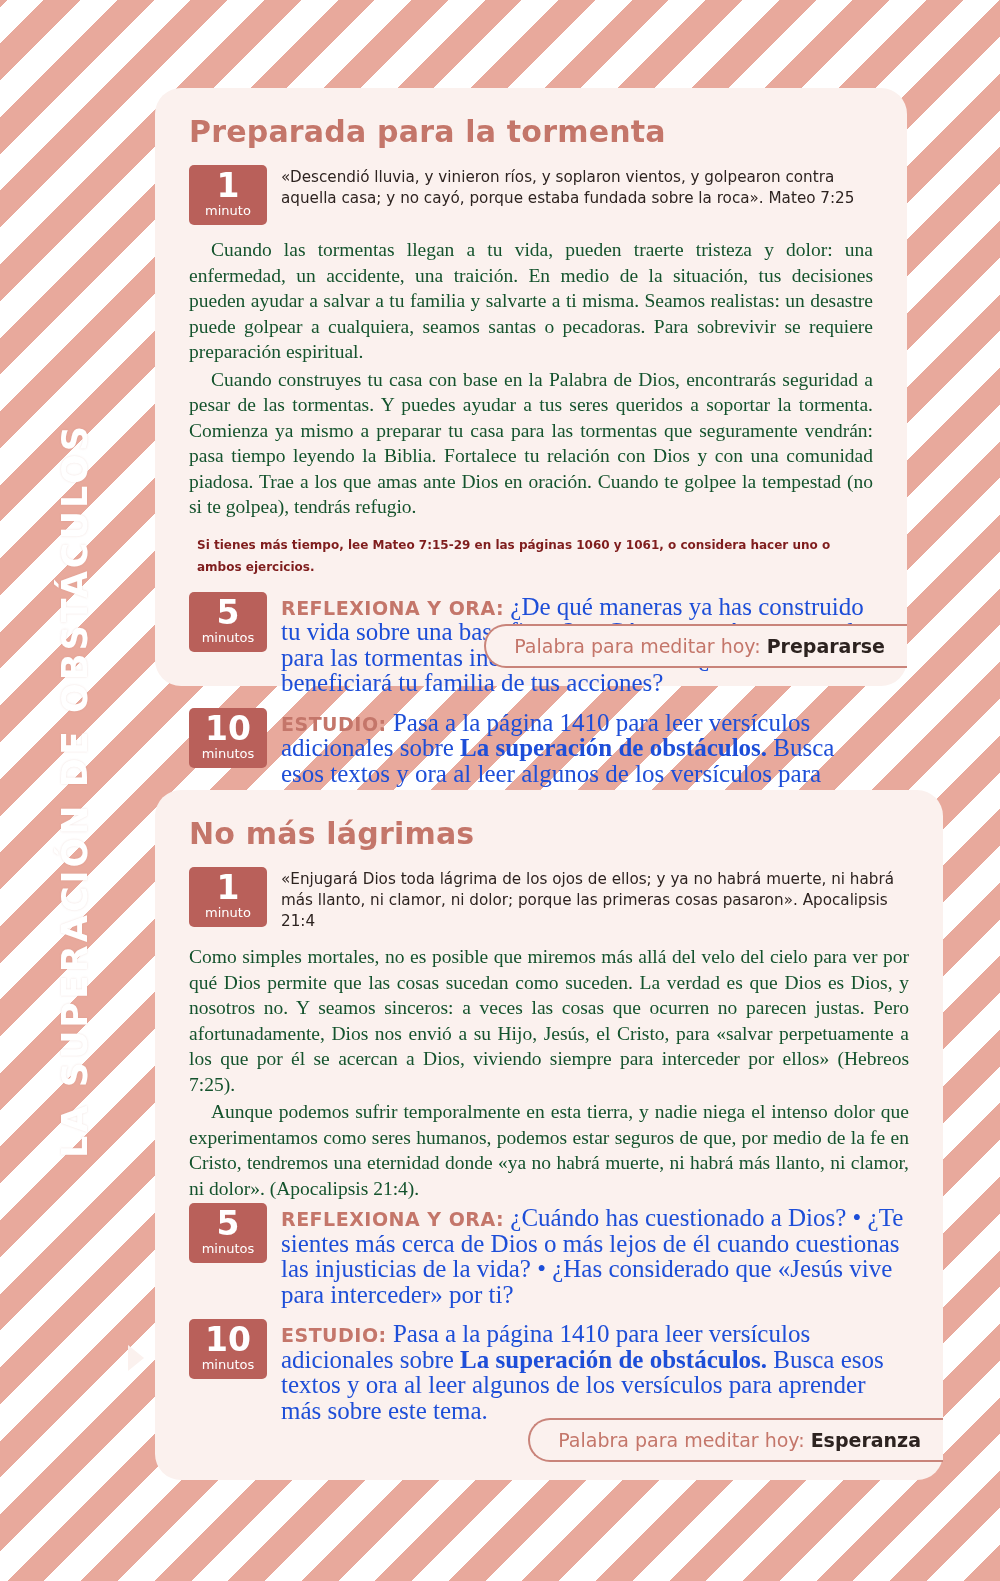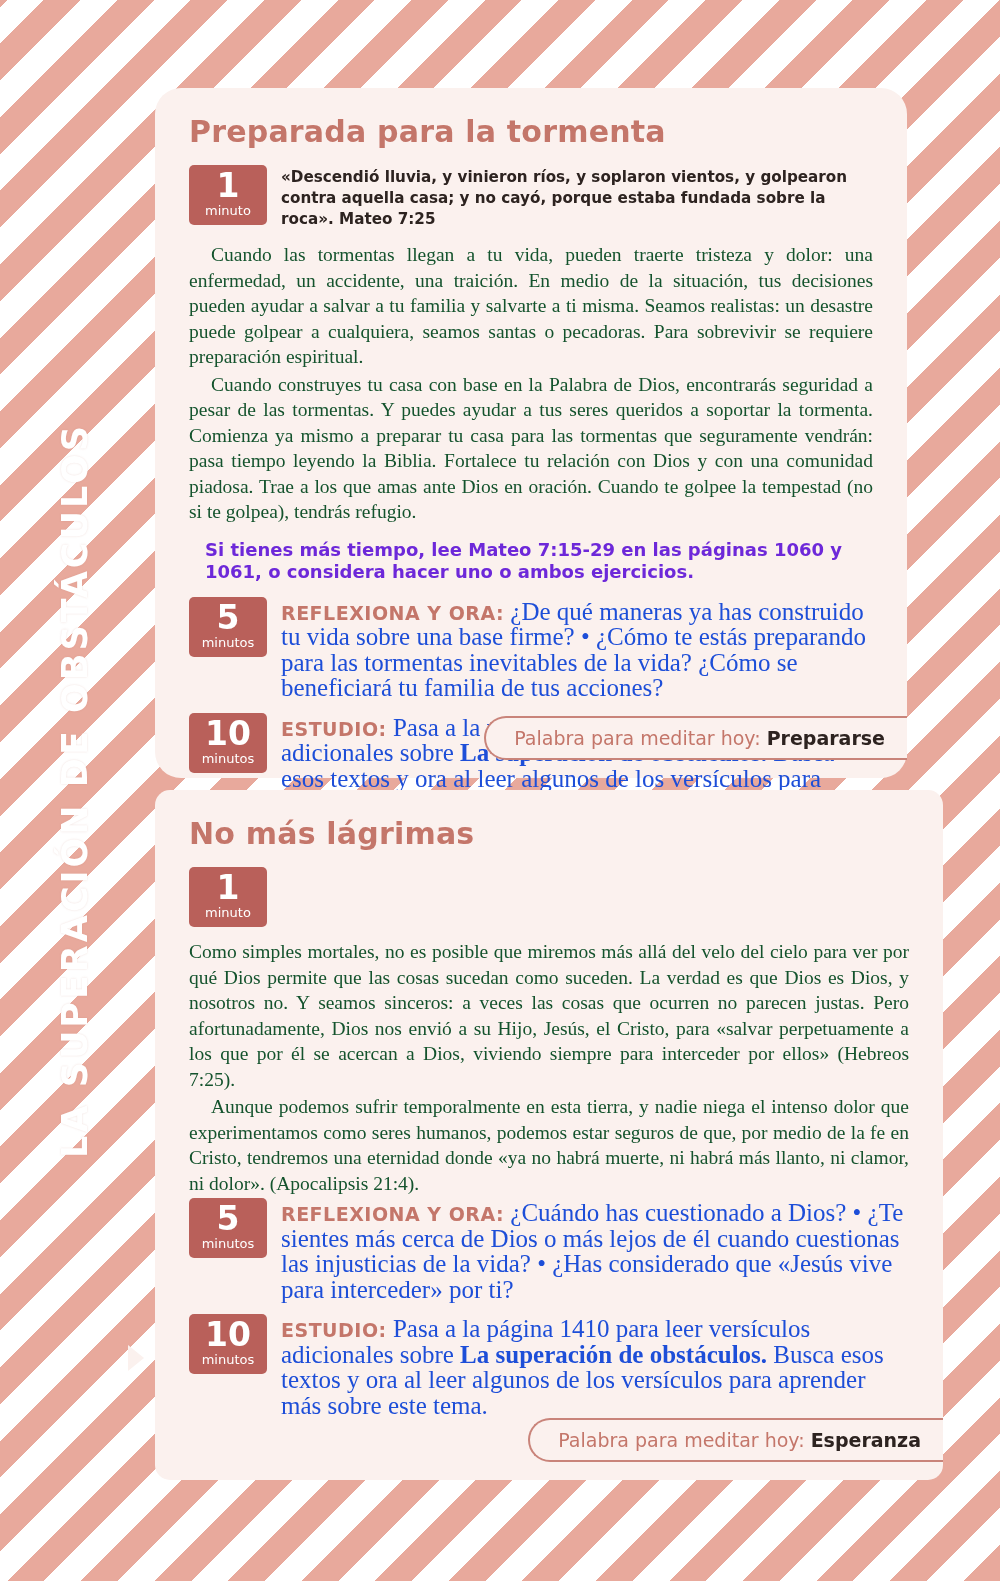--- a/index.html
+++ b/index.html
@@ -57,28 +57,27 @@
   .card {
     position: absolute;
     background: #fbf1ee;
     border-radius: 26px;
     box-sizing: border-box;
   }
   .card-1 {
     left: 155px;
     top: 88px;
     width: 752px;
-    height: 690px;
+    height: 598px;
   }
   .card-2 {
     left: 155px;
     top: 790px;
     width: 788px;
     height: 690px;
-    border-radius: 15px;
   }
   
   .notch {
     position: absolute;
     left: 128px;
     top: 1345px;
     width: 0;
     height: 0;
     border-top: 13px solid transparent;
     border-bottom: 13px solid transparent;
@@ -130,44 +129,44 @@
   .badge .unit {
     font-family: "DejaVu Sans", sans-serif;
     font-weight: 400;
     font-size: 13px;
     line-height: 15px;
     display: block;
   }
 
   .verse {
     font-family: "DejaVu Sans", sans-serif;
-    font-weight: 700;
+    font-weight: 400;
     font-size: 15.2px;
     line-height: 21px;
     color: #2d2320;
     padding-top: 2px;
   }
 
   .body-text {
     font-family: "Liberation Serif", serif;
     font-size: 19.5px;
     line-height: 25.5px;
     color: #14532d;
     text-align: justify;
     margin: 0 0 2px 0;
   }
   .body-text.indent { text-indent: 22px; }
 
   .more-time {
     font-family: "DejaVu Sans", sans-serif;
     font-weight: 700;
-    font-size: 18px;
+    font-size: 12px;
     line-height: 22px;
-    color: #6d28d9;
-    margin: 14px 0 14px 16px;
+    color: #7f1d1d;
+    margin: 14px 0 14px 8px;
   }
 
   .section-label {
     font-family: "DejaVu Sans", sans-serif;
     font-weight: 700;
     font-size: 19px;
     color: #c4766a;
     letter-spacing: 0.5px;
   }
   .section-body {
@@ -258,20 +257,21 @@
 
 <div class="card card-2">
   <div class="card-inner">
     <div class="card-title">No más lágrimas</div>
 
     <div class="row">
       <div class="badge">
         <span class="num">1</span>
         <span class="unit">minuto</span>
       </div>
+      <div class="verse">«Enjugará Dios toda lágrima de los ojos de ellos; y ya no habrá muerte, ni habrá más llanto, ni clamor, ni dolor; porque las primeras cosas pasaron». Apocalipsis 21:4</div>
     </div>
 
     <p class="body-text">Como simples mortales, no es posible que miremos más allá del velo del cielo para ver por qué Dios permite que las cosas sucedan como suceden. La verdad es que Dios es Dios, y nosotros no. Y seamos sinceros: a veces las cosas que ocurren no parecen justas. Pero afortunadamente, Dios nos envió a su Hijo, Jesús, el Cristo, para «salvar perpetuamente a los que por él se acercan a Dios, viviendo siempre para interceder por ellos» (Hebreos 7:25).</p>
     <p class="body-text indent">Aunque podemos sufrir temporalmente en esta tierra, y nadie niega el intenso dolor que experimentamos como seres humanos, podemos estar seguros de que, por medio de la fe en Cristo, tendremos una eternidad donde «ya no habrá muerte, ni habrá más llanto, ni clamor, ni dolor». (Apocalipsis 21:4).</p>
 
 
     <div class="row">
       <div class="badge">
         <span class="num">5</span>
         <span class="unit">minutos</span>

